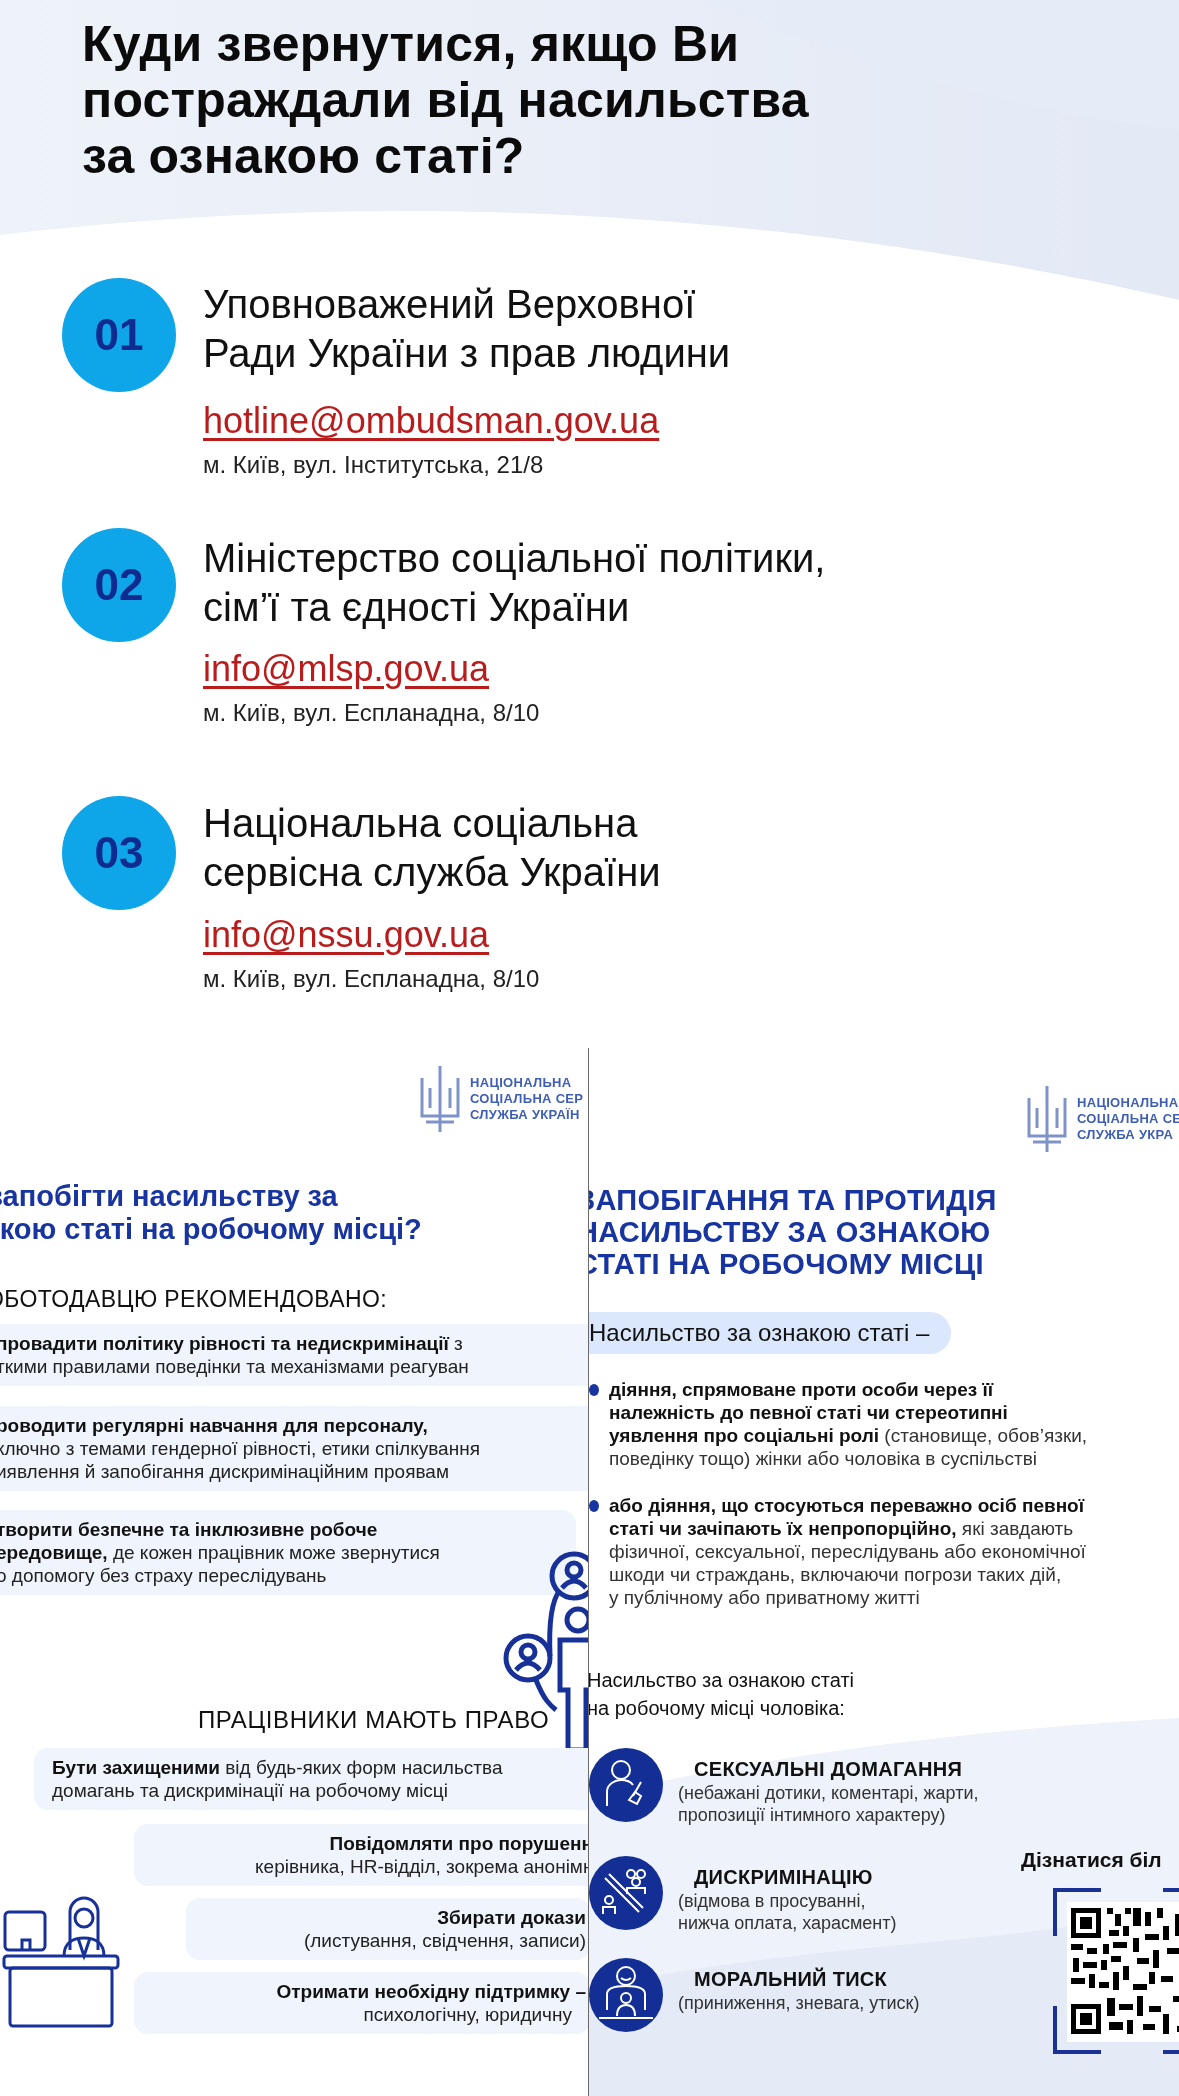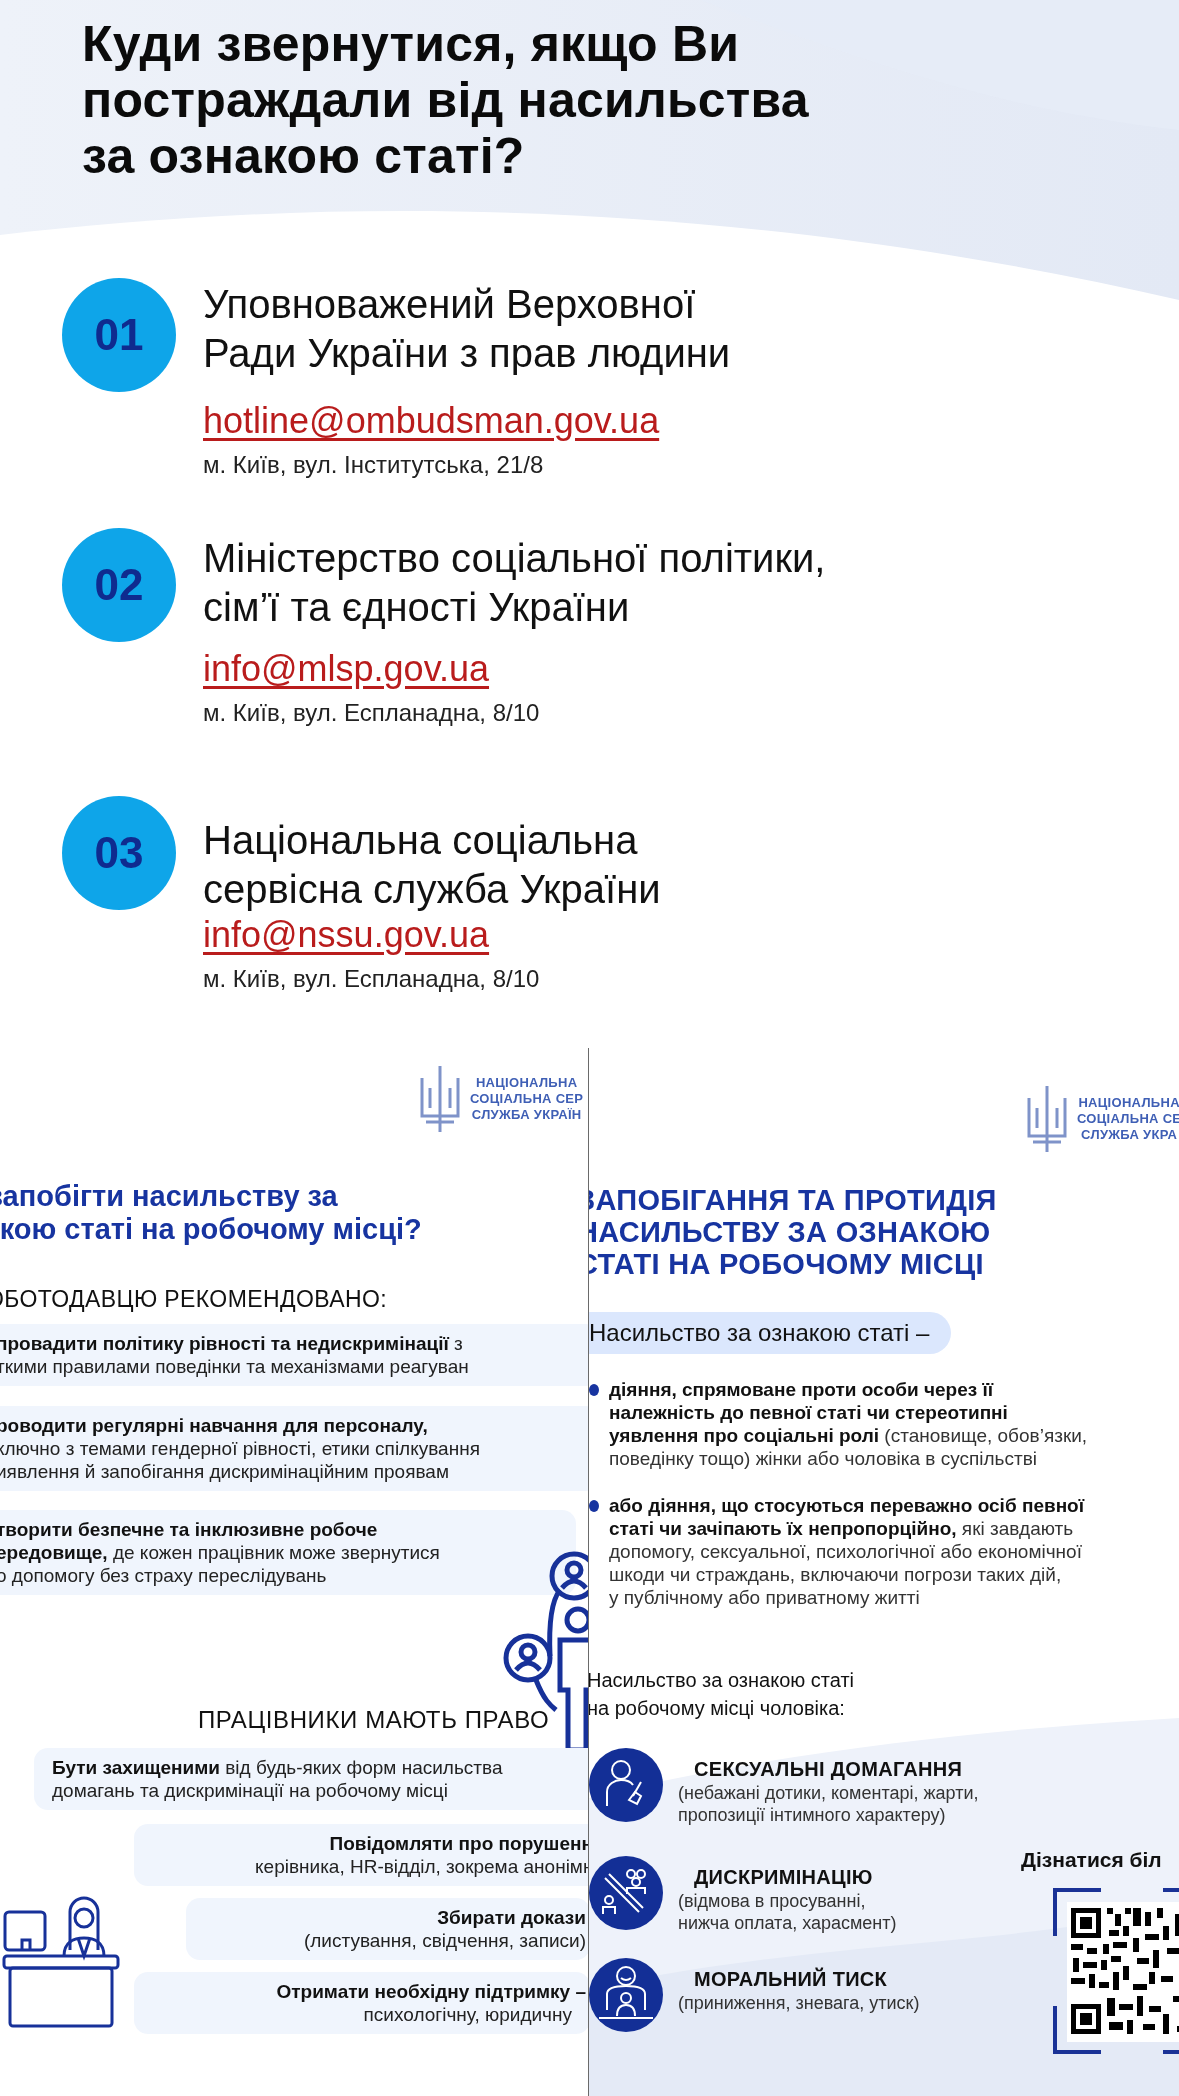--- a/index.html
+++ b/index.html
@@ -18,21 +18,21 @@
     font-family: "Liberation Sans", sans-serif; font-weight: 700; font-size: 44px; color: #0f2b8f; }
   .entry-title { position: absolute; left: 141px; top: 0; width: 850px;
     font-family: "Liberation Sans", sans-serif; font-weight: 400; font-size: 40px; line-height: 49px; color: #111; }
   .entry-email { position: absolute; left: 141px; font-family: "Liberation Sans", sans-serif;
     font-size: 36px; line-height: 42px; color: #b91c1c; text-decoration: underline; text-underline-offset: 5px; }
   .entry-addr { position: absolute; left: 141px; font-family: "Liberation Sans", sans-serif;
     font-size: 24px; line-height: 42px; color: #222; text-align: right; }
 
   
   .left { position: absolute; left: 0; top: 1048px; width: 588px; height: 1048px; background: #ffffff; overflow: hidden; }
-  .logo { position: absolute; display: flex; align-items: center; text-align: center; }
+  .logo { position: absolute; display: flex; align-items: center; }
   .logo-mark { width: 44px; height: 70px; }
   .logo-text { margin-left: 8px; font-family: "Liberation Sans", sans-serif; font-size: 13px; line-height: 16px;
     color: #3f5fb5; font-weight: 600; white-space: nowrap; letter-spacing: 0.3px; }
   .l-title { position: absolute; left: -34px; top: 132px; width: 640px;
     font-family: "Liberation Sans", sans-serif; font-weight: 700; font-size: 29px; line-height: 33px; color: #1734a0; white-space: nowrap; }
   .l-sub { position: absolute; left: -14px; top: 238px; font-family: "Liberation Sans", sans-serif;
     font-size: 23px; color: #111; white-space: nowrap; letter-spacing: 0.4px; }
   .rec { position: absolute; left: -20px; background: #f0f5fd; border-radius: 14px; padding: 8px 16px 8px 16px;
     font-family: "Liberation Sans", sans-serif; font-size: 19px; line-height: 23px; color: #222; white-space: nowrap; }
   .rec b { color: #111; font-weight: 700; }
@@ -105,21 +105,21 @@
     <div class="entry-title" style="top:6px">
       <div>Міністерство соціальної політики,</div>
       <div>сім’ї та єдності України</div>
     </div>
     <a class="entry-email" style="top:120px">info@mlsp.gov.ua</a>
     <div class="entry-addr" style="top:164px">м. Київ, вул. Еспланадна, 8/10</div>
   </div>
 
   <div class="entry" style="top:796px">
     <div class="badge">03</div>
-    <div class="entry-title" style="top:20px">
+    <div class="entry-title" style="top:3px">
       <div>Національна соціальна</div>
       <div>сервісна служба України</div>
     </div>
     <a class="entry-email" style="top:118px">info@nssu.gov.ua</a>
     <div class="entry-addr" style="top:162px">м. Київ, вул. Еспланадна, 8/10</div>
   </div>
 </section>
 
 <section class="left">
   <div class="logo" style="left:418px; top:16px">
@@ -249,21 +249,21 @@
     <div><b>діяння, спрямоване проти особи через її</b></div>
     <div><b>належність до певної статі чи стереотипні</b></div>
     <div><b>уявлення про соціальні ролі</b><span> (становище, обов’язки,</span></div>
     <div>поведінку тощо) жінки або чоловіка в суспільстві</div>
   </div>
 
   <div class="bullet" style="top:446px">
     <span class="dot"></span>
     <div><b>або діяння, що стосуються переважно осіб певної</b></div>
     <div><b>статі чи зачіпають їх непропорційно,</b><span> які завдають</span></div>
-    <div>допомогу, сексуальної, психологічної або економічної</div>
+    <div>фізичної, сексуальної, переслідувань або економічної</div>
     <div>шкоди чи страждань, включаючи погрози таких дій,</div>
     <div>у публічному або приватному житті</div>
   </div>
 
   <div class="inc-title">
     <div>Насильство за ознакою статі</div>
     <div>на робочому місці чоловіка:</div>
   </div>
 
   <div class="kind" style="top:700px; height:80px">

